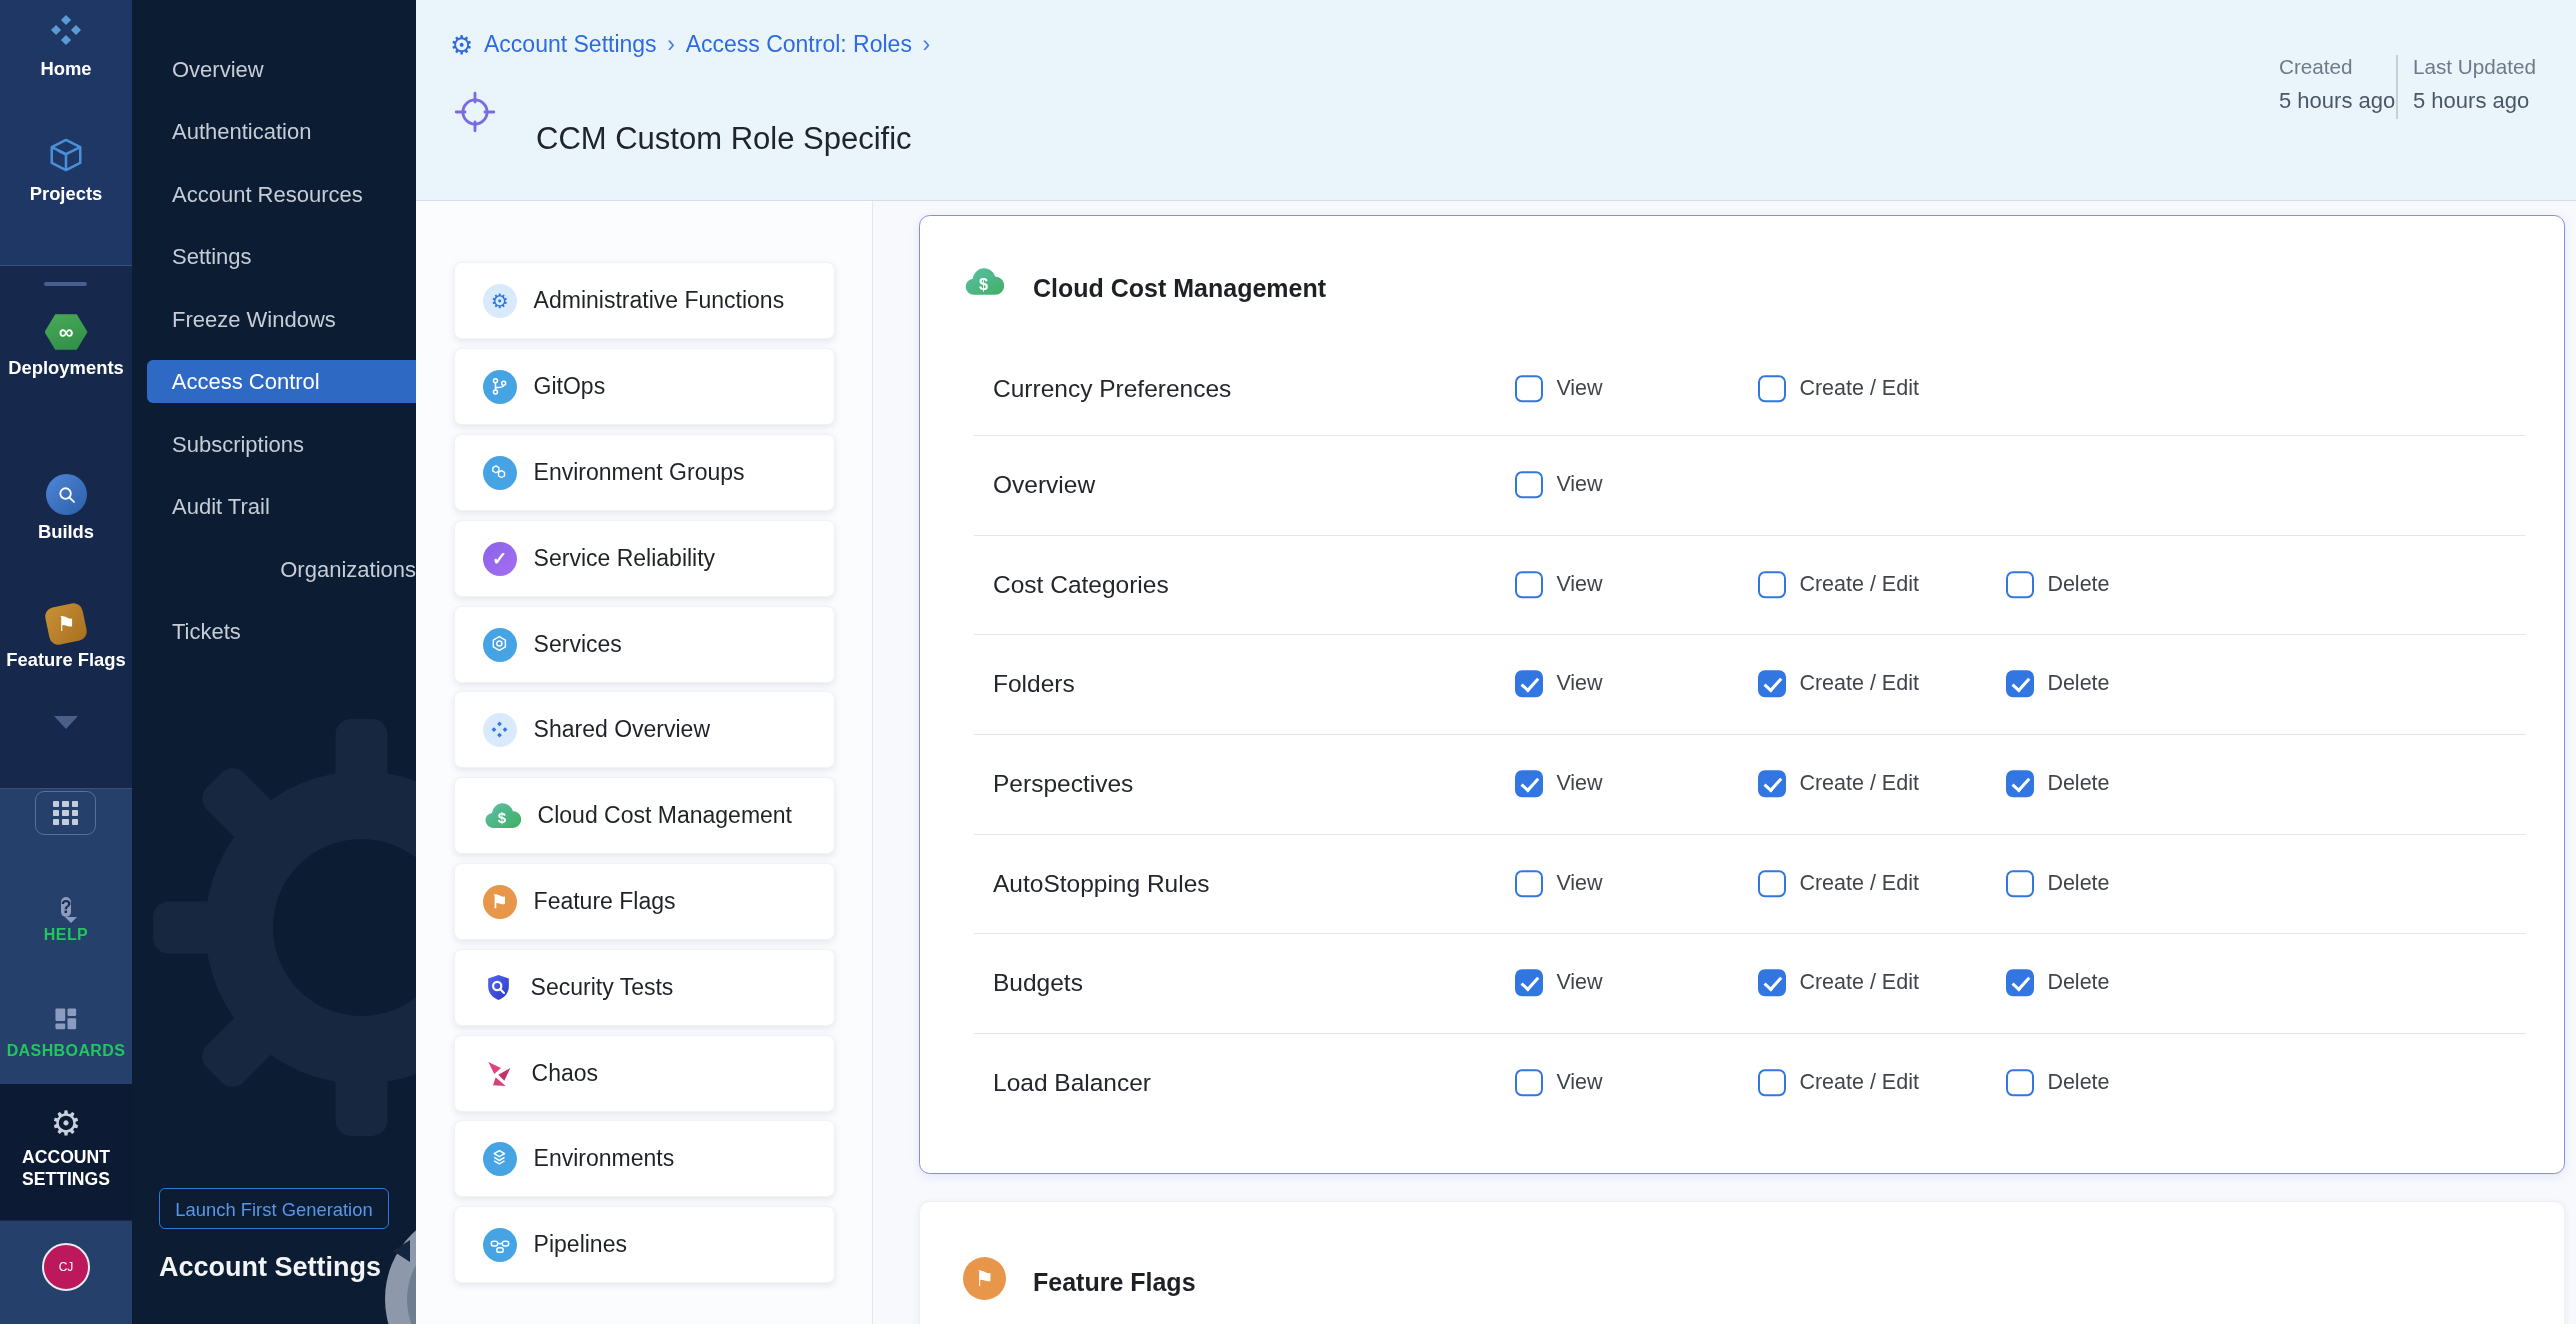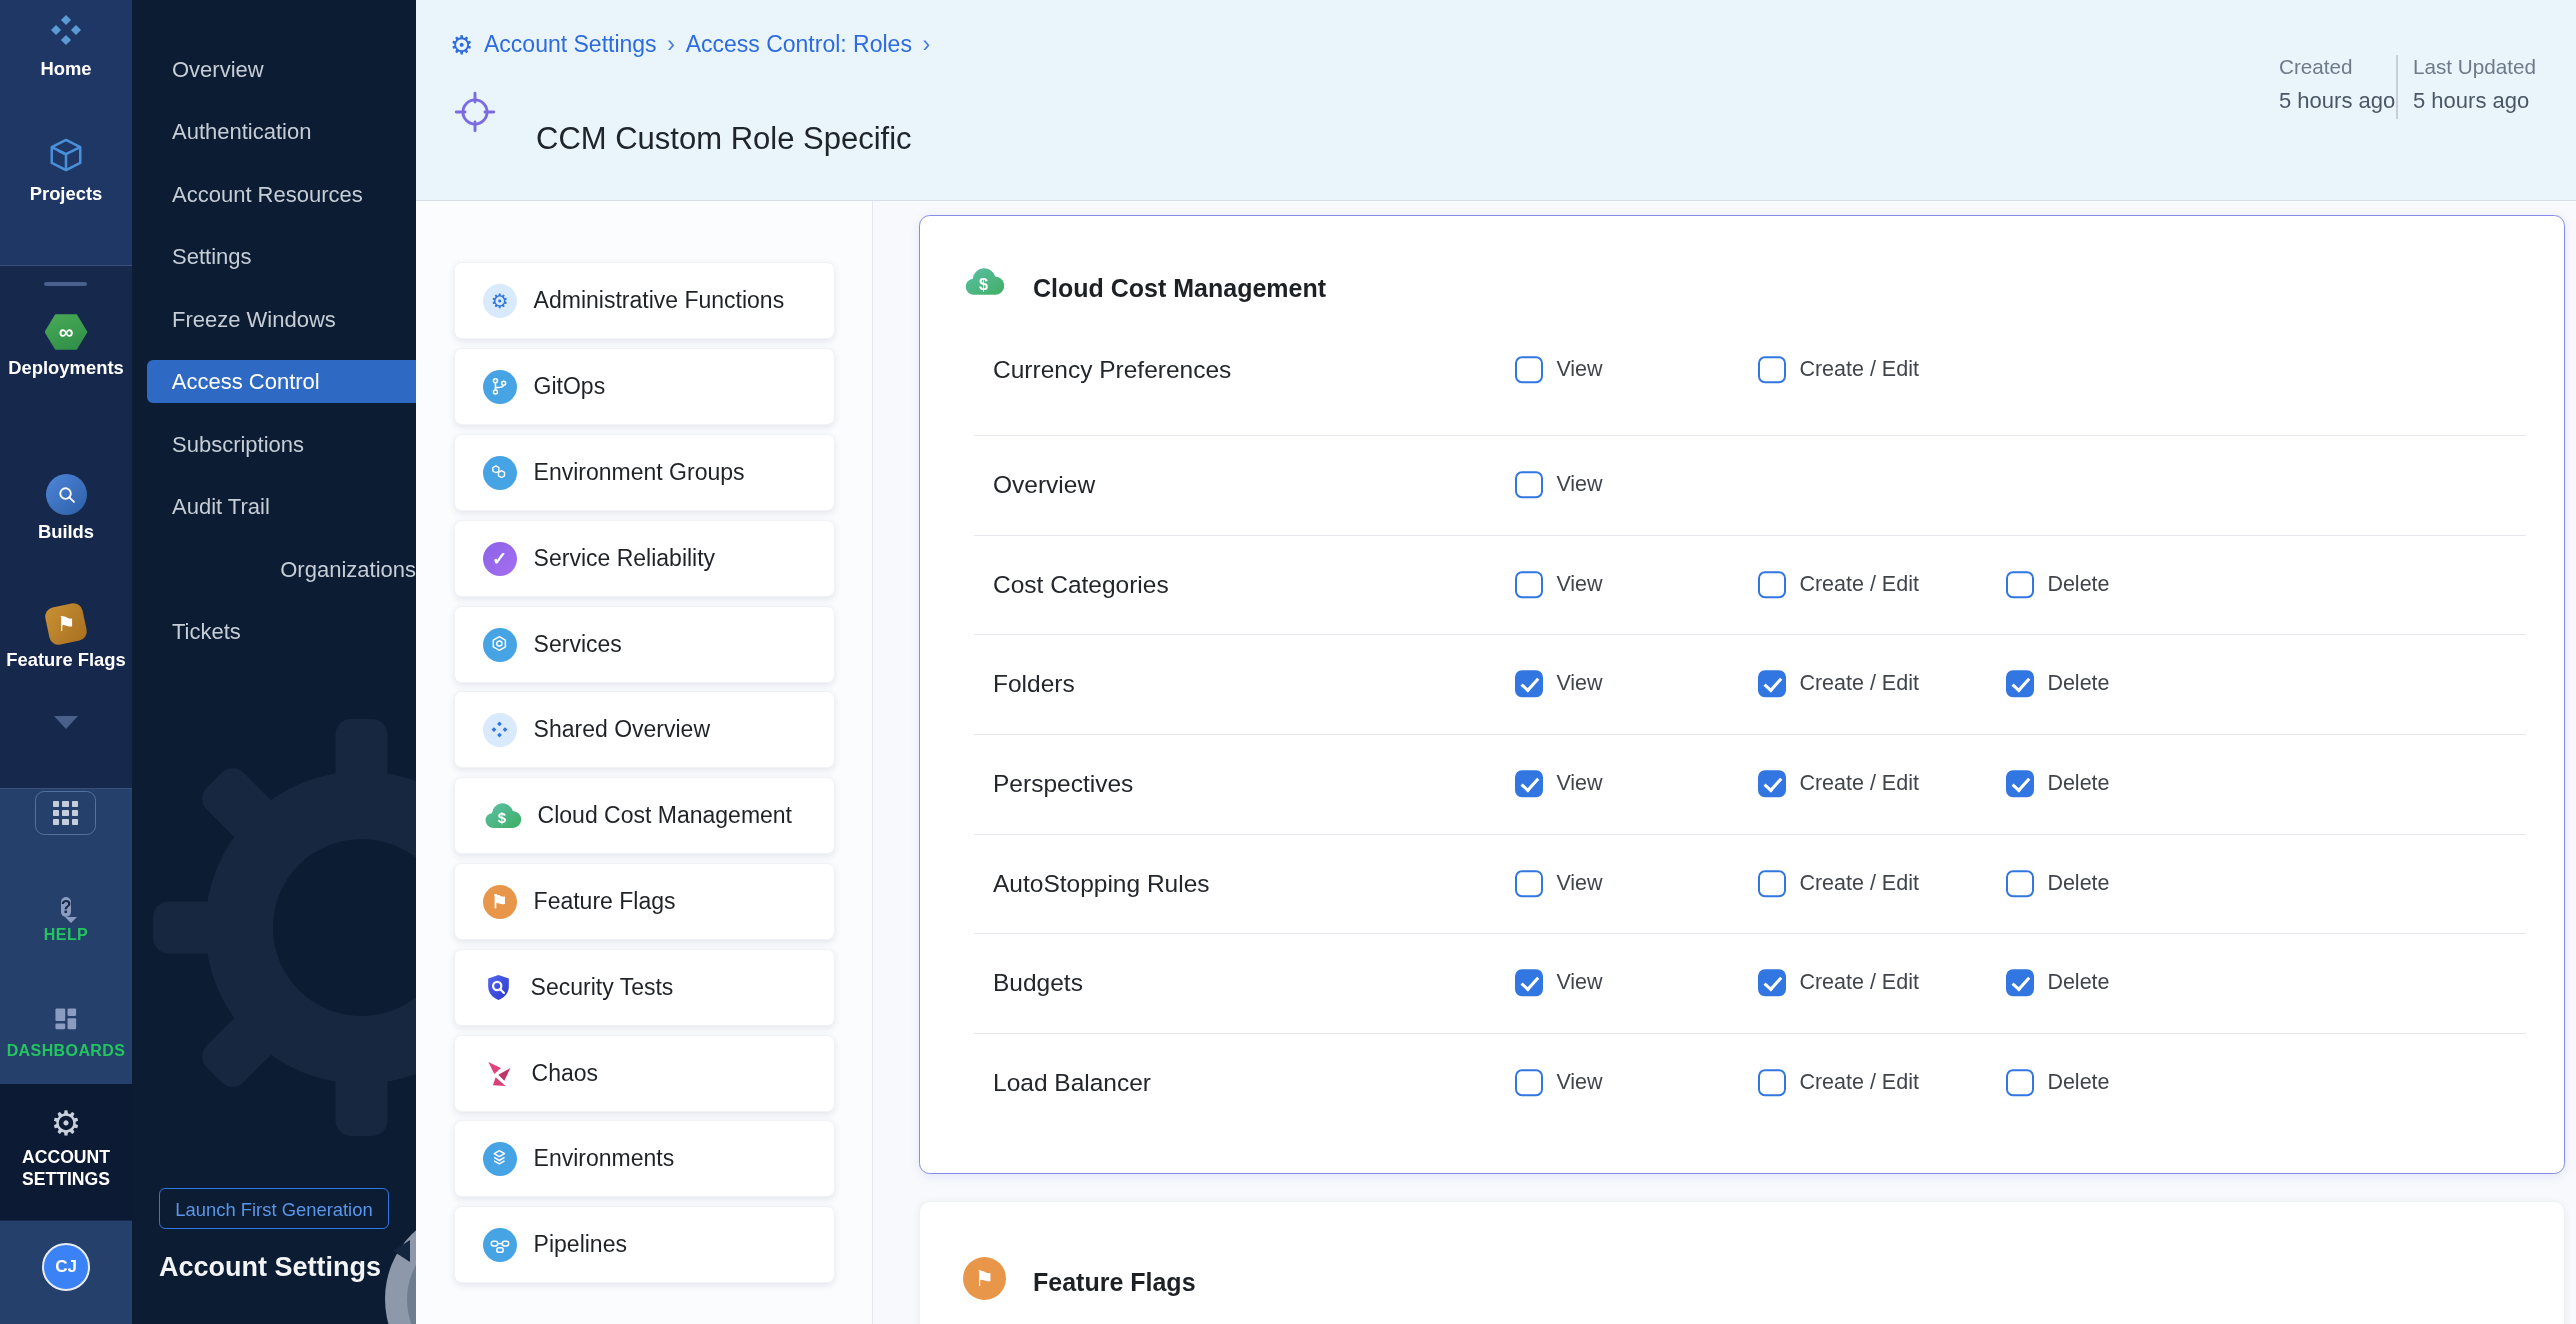--- a/index.html
+++ b/index.html
@@ -29,22 +29,22 @@
         border-top:13.8px solid #4a6088;}
   .grid-btn{position:absolute;top:791px;left:35px;width:61px;height:44px;border:1.5px solid #55719f;border-radius:9.2px;
             display:flex;align-items:center;justify-content:center;cursor:pointer;box-sizing:border-box;}
   .grid9{display:inline-grid;grid-template-columns:repeat(3,6.1px);gap:3.1px;}
   .grid9 i{width:6.1px;height:6.1px;background:#c3cddc;border-radius:0.8px;}
   .bubble{width:32px;height:25px;margin:0 auto;background:#8b9cc0;border-radius:6.1px;position:relative;
           color:#1b2b4a;font-size:17.6px;font-weight:700;line-height:25px;text-align:center;}
   .bubble::after{content:'';position:absolute;left:4.6px;bottom:-6.1px;border-left:6.9px solid transparent;
           border-right:6.9px solid transparent;border-top:6.9px solid #8b9cc0;}
   .gear-glyph{font-size:34px;color:#c9d1dd;line-height:35px;}
-  .avatar{width:44px;height:44px;margin:0 auto;border-radius:50%;background:#3b82f6;border:2.3px solid #e8edf3;
-          color:#fff;font-size:17px;font-weight:700;display:flex;align-items:center;justify-content:center;cursor:pointer;}
+  .avatar{width:44px;height:44px;margin:0 auto;border-radius:50%;background:#be185d;border:2.3px solid #e8edf3;
+          color:#fff;font-size:12px;font-weight:400;display:flex;align-items:center;justify-content:center;cursor:pointer;}
   
   .menu{position:absolute;left:132px;top:0;width:284px;height:1324px;background:#0c1c33;overflow:hidden;z-index:4;}
   .menu-item{position:absolute;left:0;right:0;height:43px;line-height:43px;padding-left:40px;
              color:#c6cdd6;font-size:22px;cursor:pointer;white-space:nowrap;}
   .menu-item.active{left:15.3px;padding-left:24.5px;background:#2e6ac4;border-radius:6.1px 0 0 6.1px;color:#fff;font-weight:400;}
   .gear-mark{position:absolute;left:-31px;top:667px;}
   .launch-btn{position:absolute;left:27px;top:1188px;width:230px;height:41px;border:1.5px solid #3276e1;border-radius:6.1px;
               color:#5a96e8;font-size:18.4px;line-height:40px;text-align:center;cursor:pointer;box-sizing:border-box;background:transparent;}
   .menu-title{position:absolute;left:27px;top:1252px;color:#f2f4f6;font-size:27px;font-weight:700;}
   .collapse-disc{position:absolute;left:253px;top:1207px;width:184px;height:184px;border-radius:50%;background:#8d99aa;}
@@ -444,21 +444,21 @@
                 <linearGradient id="gg2" x1="0" y1="0" x2="1" y2="1">
                   <stop offset="0" stop-color="#5cc0a8"></stop>
                   <stop offset="1" stop-color="#3fae62"></stop>
                 </linearGradient>
               </defs>
               <path d="M37.5 36h-25a9.5 9.5 0 0 1-1.2-18.9 13.5 13.5 0 0 1 26.4-2.4A8.5 8.5 0 0 1 37.5 36z" fill="url(#gg2)"></path>
               <text x="24" y="30" font-size="19" font-weight="bold" fill="#fff" text-anchor="middle" font-family="Liberation Sans,sans-serif">$</text>
             </svg></span>
         <div class="card-title">Cloud Cost Management</div>
         <div>
-            <div class="perm-row" style="top: 104px;">
+            <div class="perm-row" style="top: 123px;">
               <span class="row-label">Currency Preferences</span>
               <span class="perm-cell" style="left: 595px;">
                 <span class="checkbox"></span>
                 <span class="perm-label">View</span>
               </span>
               <span class="perm-cell" style="left: 838px;">
                 <span class="checkbox"></span>
                 <span class="perm-label">Create / Edit</span>
               </span>
             </div>

